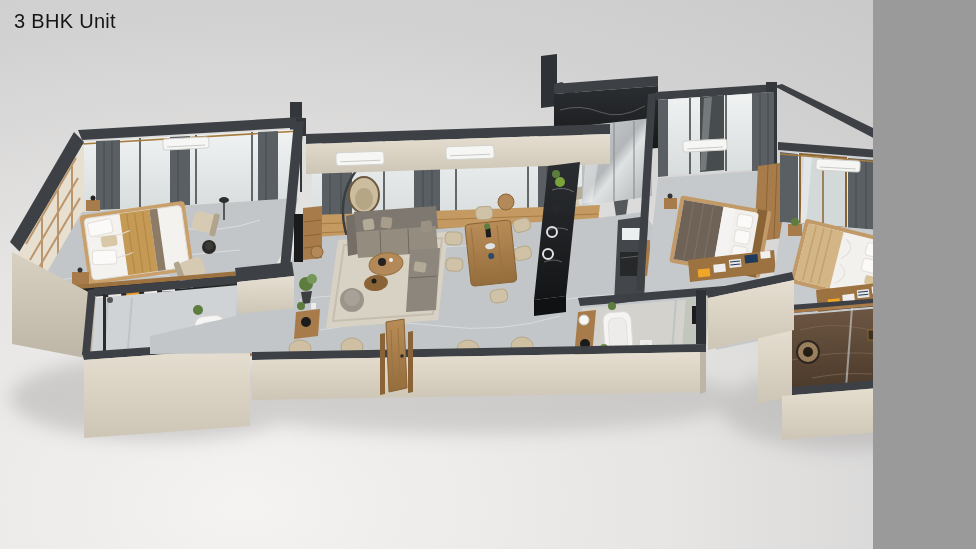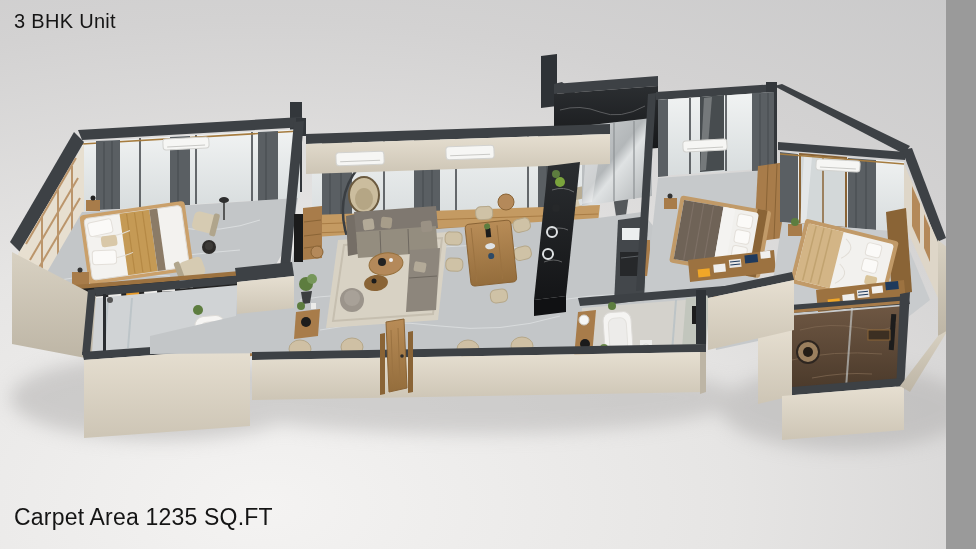--- a/index.html
+++ b/index.html
@@ -1,17 +1,17 @@
 <!DOCTYPE html>
 <html><head>
 <meta charset="utf-8">
 <style>
   html,body{margin:0;padding:0;background:#9a9a9a;}
   .stage{
-    position:relative;width:946px;height:549px;overflow:hidden;
+    position:relative;width:873px;height:549px;overflow:hidden;
     background:radial-gradient(130% 130% at 28% 92%, #f4f3f2 0%, #e6e5e4 38%, #d3d2d2 68%, #c6c6c7 100%);
     font-family:"Liberation Sans", sans-serif;
   }
   .stage svg{position:absolute;left:0;top:0;}
   .label{position:absolute;color:#151515;}
   .label.title{left:14px;top:10px;font-size:20px;font-weight:400;letter-spacing:.3px;}
   .label.area{left:14px;top:504px;font-size:23px;font-weight:500;letter-spacing:.2px;}
 </style>
 </head>
 <body>
@@ -587,14 +587,13 @@
       <polygon points="408,332 413,331 413,392 408,393" fill="#8a6436"></polygon>
       <polygon points="386,322 404,319 407,388 389,392" fill="url(#woodg)" stroke="#8a6436"></polygon>
       <line x1="391" y1="330" x2="393" y2="384" stroke="#9b7342"></line>
           <line x1="398" y1="328" x2="400" y2="382" stroke="#9b7342"></line>
       <circle cx="402" cy="356" r="1.8" fill="#2c2c2c"></circle>
     </g>
   </g>
 </svg>
 
 <div class="label title">3 BHK Unit</div>
-<div class="label area">Carpet Area 1235 SQ.FT</div>
 </div>
 
 </body></html>

